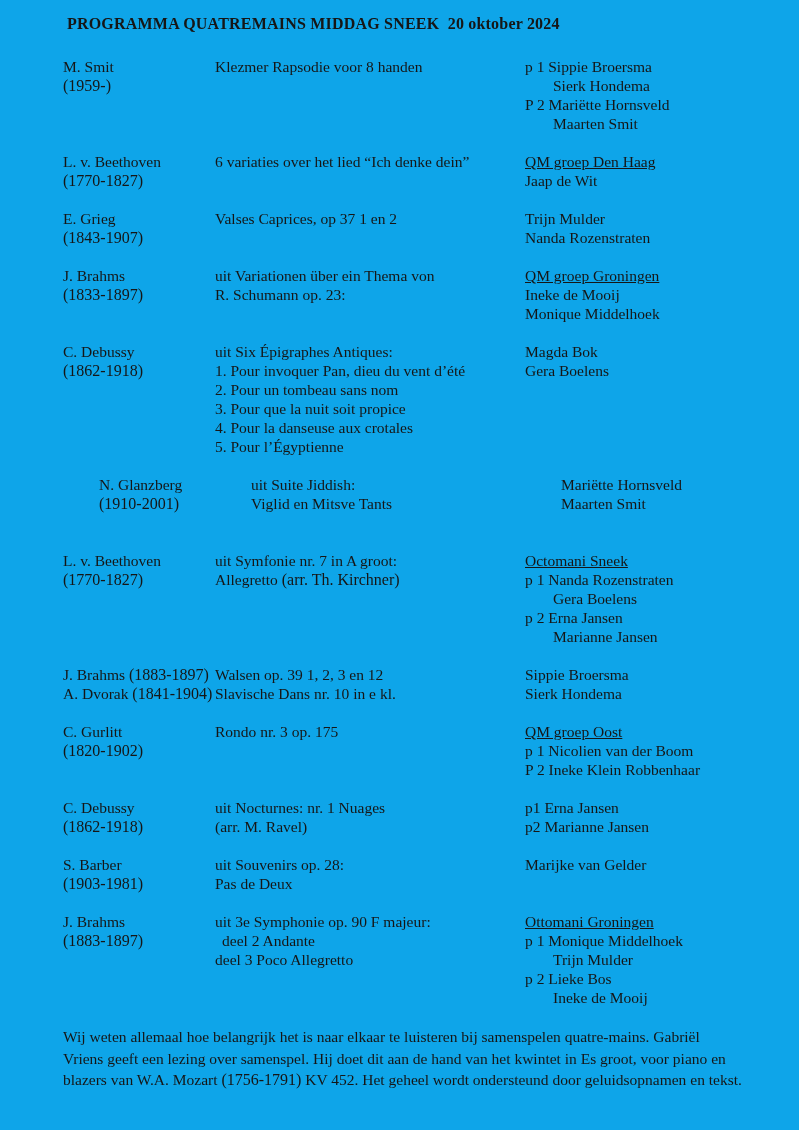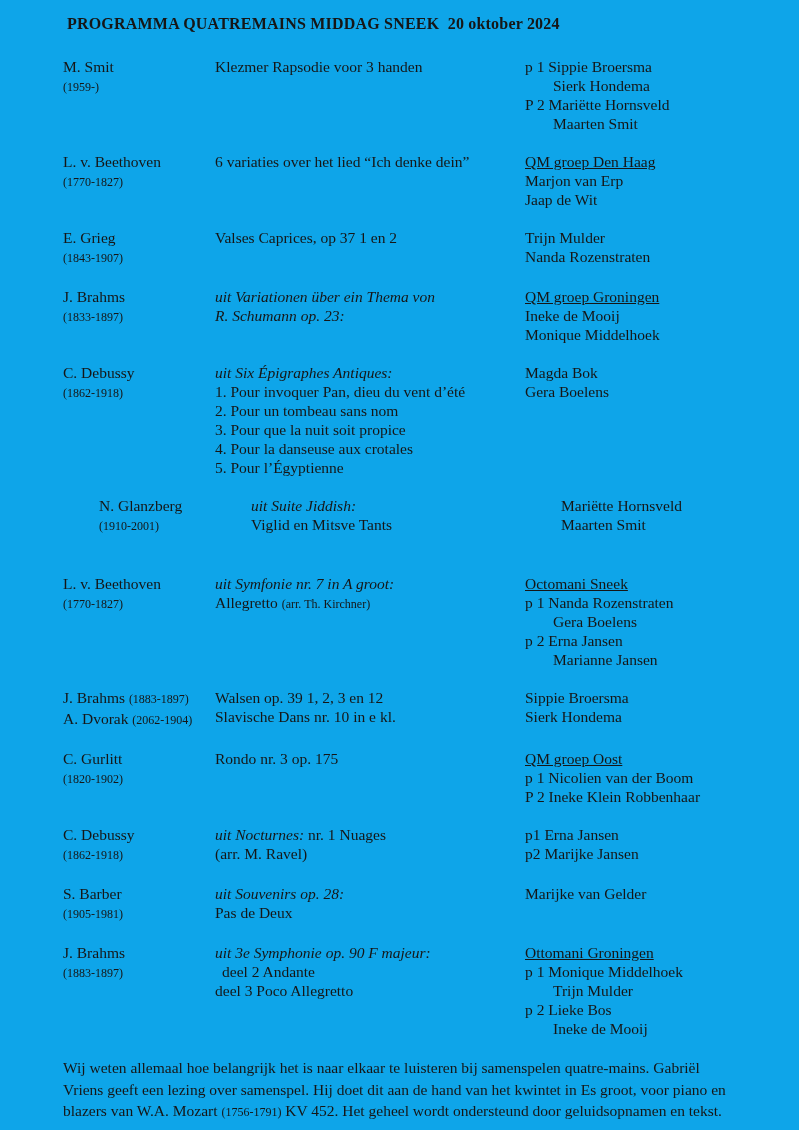--- a/index.html
+++ b/index.html
@@ -30,23 +30,23 @@
   .program-list { }
   .row {
     display: grid;
     grid-template-columns: 152px 310px 1fr;
     margin-bottom: 19px;
     align-items: start;
   }
   .row:nth-child(6) { margin-bottom: 38px; margin-left: 36px; }
   .col { }
   .line { min-height: 19px; }
-  .italic { font-style: italic; }
+  .italic { }
   .underline { text-decoration: underline; text-align: right; }
-  .small { font-size: 12px; }
+  .small { font-size: 16px; }
   .indent-sub { padding-left: 28px; }
   .indent-slight { padding-left: 7px; }
   .footer {
     margin-top: 16px;
     line-height: 21.5px;
     max-width: 682px;
     text-align: left;
   }
 </style>
 </head>
@@ -55,40 +55,39 @@
 <div class="page">
   <div class="title">PROGRAMMA QUATREMAINS MIDDAG SNEEK  20 oktober 2024</div>
 
   <div class="program-list" id="program-list">
       <div class="row">
         <div class="col">
           <div class="line"><span>M. Smit</span></div>
           <div class="line"><span class="small">(1959-)</span></div>
         </div>
         <div class="col">
-          <div class="line"><span>Klezmer Rapsodie voor 3 handen</span></div>
+          <div class="line"><span>Klezmer Rapsodie voor 8 handen</span></div>
         </div>
         <div class="col">
           <div class="line"><span>p 1 Sippie Broersma</span></div>
           <div class="line indent-sub"><span>Sierk Hondema</span></div>
           <div class="line"><span>P 2 Mariëtte Hornsveld</span></div>
           <div class="line indent-sub"><span>Maarten Smit</span></div>
         </div>
       </div>
       <div class="row">
         <div class="col">
           <div class="line"><span>L. v. Beethoven</span></div>
           <div class="line"><span class="small">(1770-1827)</span></div>
         </div>
         <div class="col">
           <div class="line"><span>6 variaties over het lied “Ich denke dein”</span></div>
         </div>
         <div class="col">
           <div class="line"><span class="underline">QM groep Den Haag</span></div>
-          <div class="line"><span>Marjon van Erp</span></div>
           <div class="line"><span>Jaap de Wit</span></div>
         </div>
       </div>
       <div class="row">
         <div class="col">
           <div class="line"><span>E. Grieg</span></div>
           <div class="line"><span class="small">(1843-1907)</span></div>
         </div>
         <div class="col">
           <div class="line"><span>Valses Caprices, op 37 1 en 2</span></div>
@@ -158,21 +157,21 @@
           <div class="line"><span class="underline">Octomani Sneek</span></div>
           <div class="line"><span>p 1 Nanda Rozenstraten</span></div>
           <div class="line indent-sub"><span>Gera Boelens</span></div>
           <div class="line"><span>p 2 Erna Jansen</span></div>
           <div class="line indent-sub"><span>Marianne Jansen</span></div>
         </div>
       </div>
       <div class="row">
         <div class="col">
           <div class="line"><span>J. Brahms </span><span class="small">(1883-1897)</span></div>
-          <div class="line"><span>A. Dvorak </span><span class="small">(2062-1904)</span></div>
+          <div class="line"><span>A. Dvorak </span><span class="small">(1841-1904)</span></div>
         </div>
         <div class="col">
           <div class="line"><span>Walsen op. 39 1, 2, 3 en 12</span></div>
           <div class="line"><span>Slavische Dans nr. 10 in e kl.</span></div>
         </div>
         <div class="col">
           <div class="line"><span>Sippie Broersma</span></div>
           <div class="line"><span>Sierk Hondema</span></div>
         </div>
       </div>
@@ -194,27 +193,27 @@
         <div class="col">
           <div class="line"><span>C. Debussy</span></div>
           <div class="line"><span class="small">(1862-1918)</span></div>
         </div>
         <div class="col">
           <div class="line"><span class="italic">uit Nocturnes:</span><span> nr. 1 Nuages</span></div>
           <div class="line"><span>(arr. M. Ravel)</span></div>
         </div>
         <div class="col">
           <div class="line"><span>p1 Erna Jansen</span></div>
-          <div class="line"><span>p2 Marijke Jansen</span></div>
+          <div class="line"><span>p2 Marianne Jansen</span></div>
         </div>
       </div>
       <div class="row">
         <div class="col">
           <div class="line"><span>S. Barber</span></div>
-          <div class="line"><span class="small">(1905-1981)</span></div>
+          <div class="line"><span class="small">(1903-1981)</span></div>
         </div>
         <div class="col">
           <div class="line"><span class="italic">uit Souvenirs op. 28:</span></div>
           <div class="line"><span>Pas de Deux</span></div>
         </div>
         <div class="col">
           <div class="line"><span>Marijke van Gelder</span></div>
         </div>
       </div>
       <div class="row">

